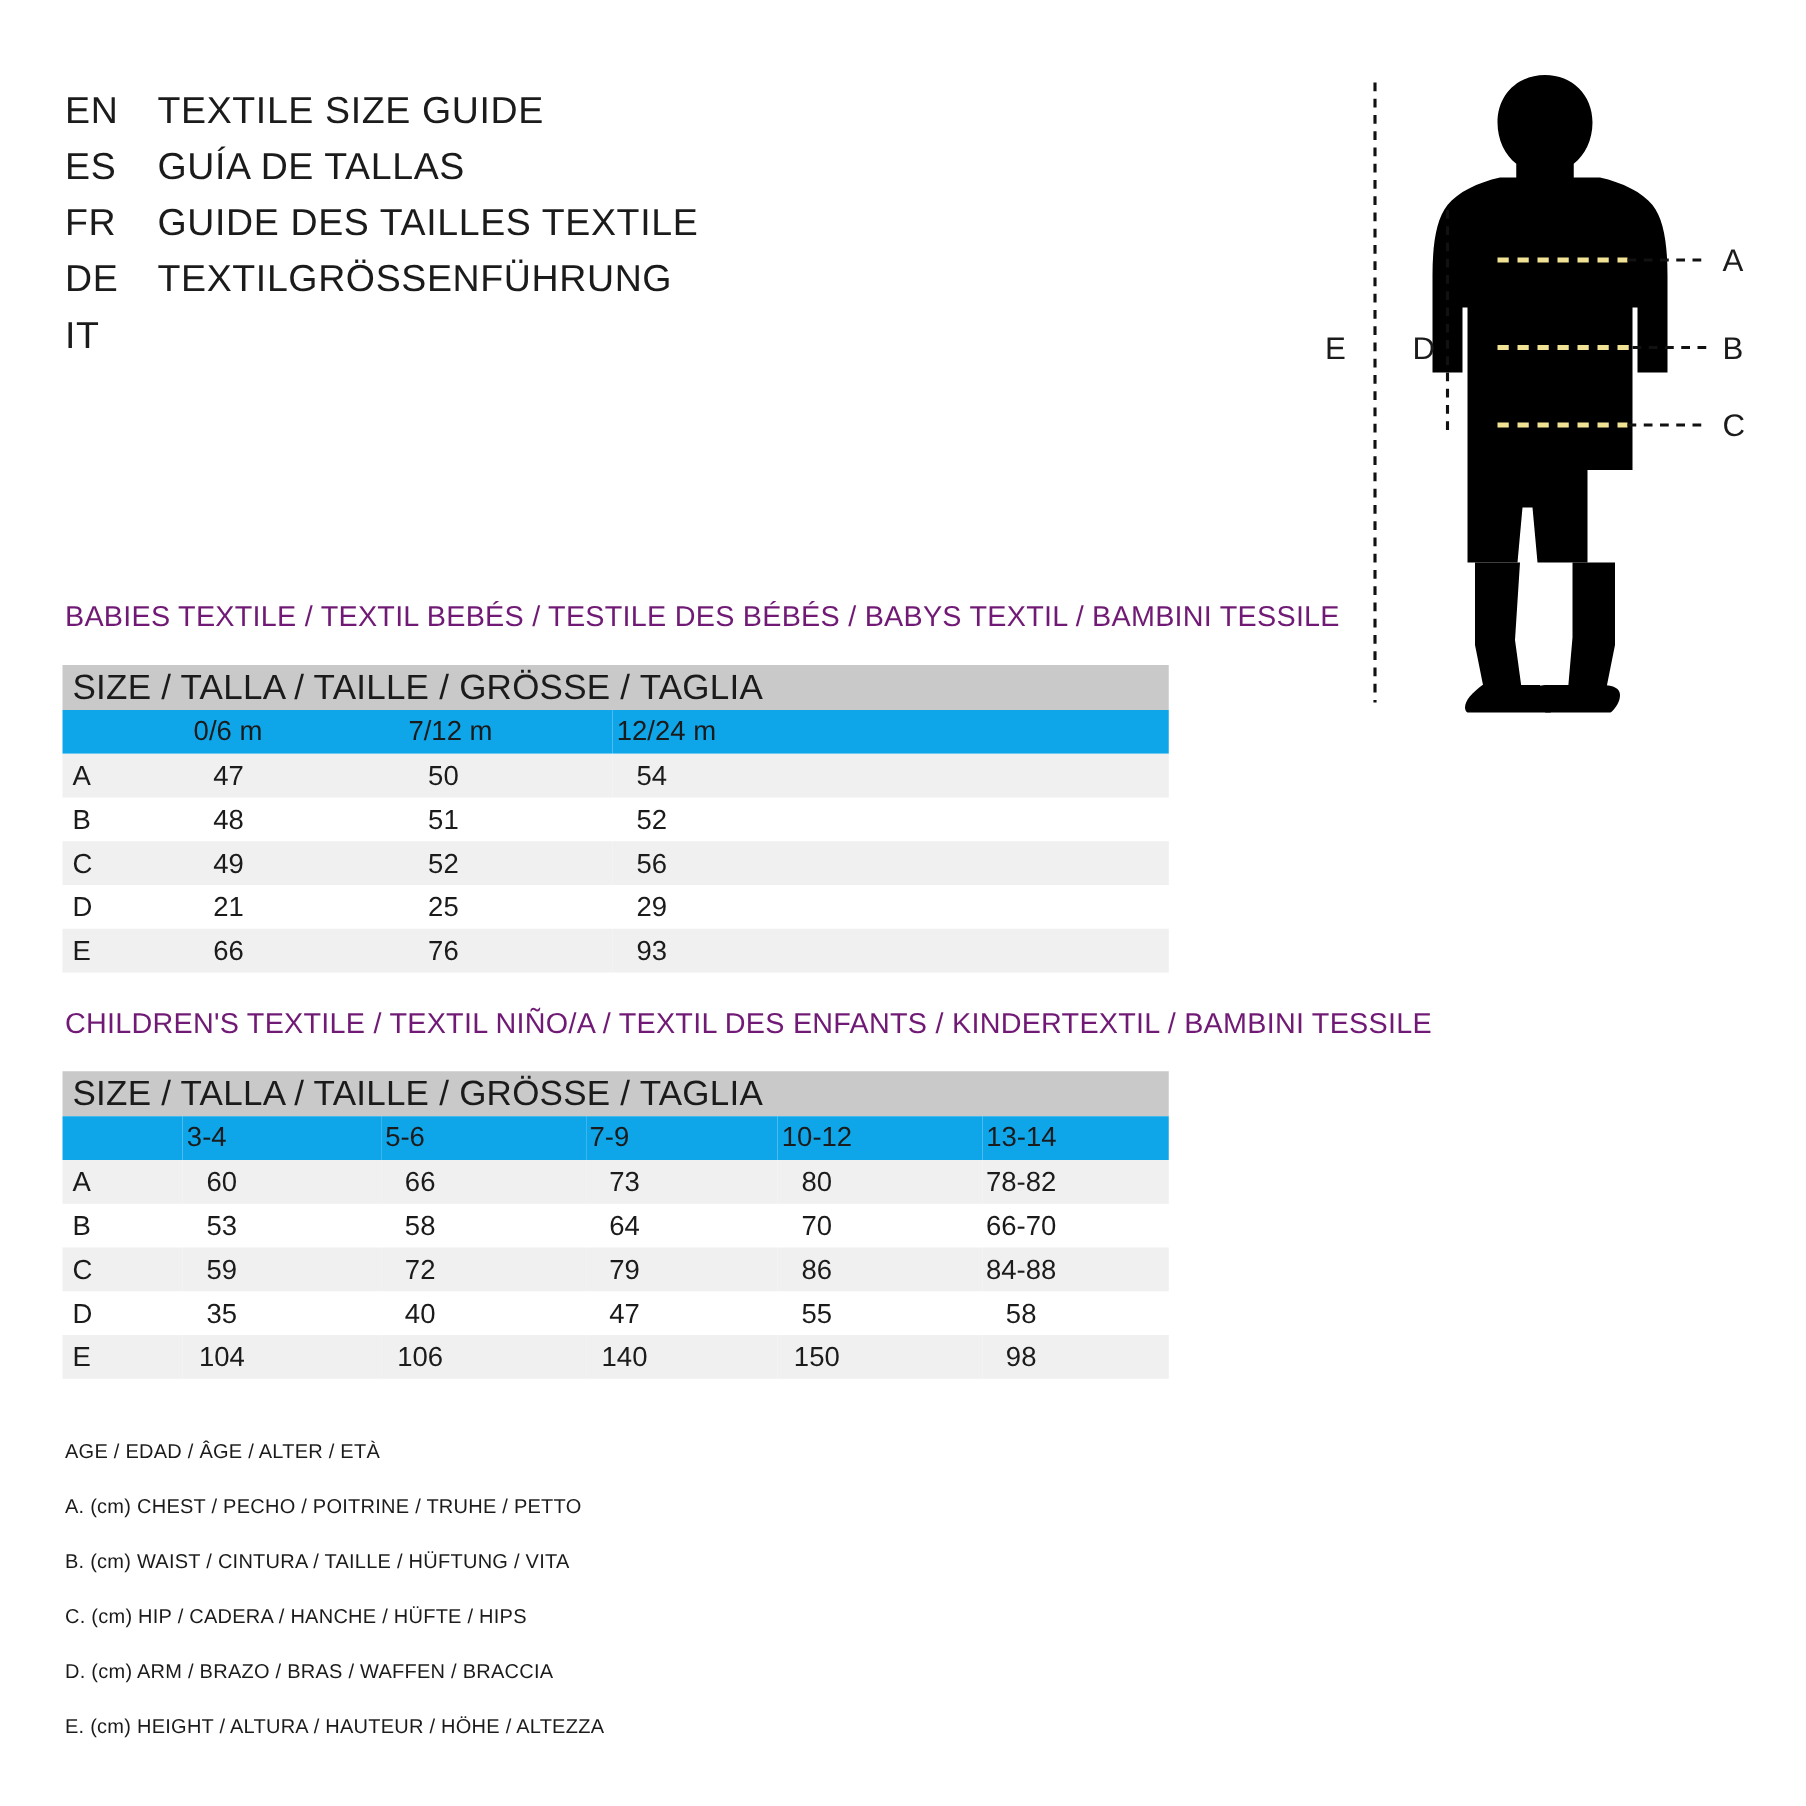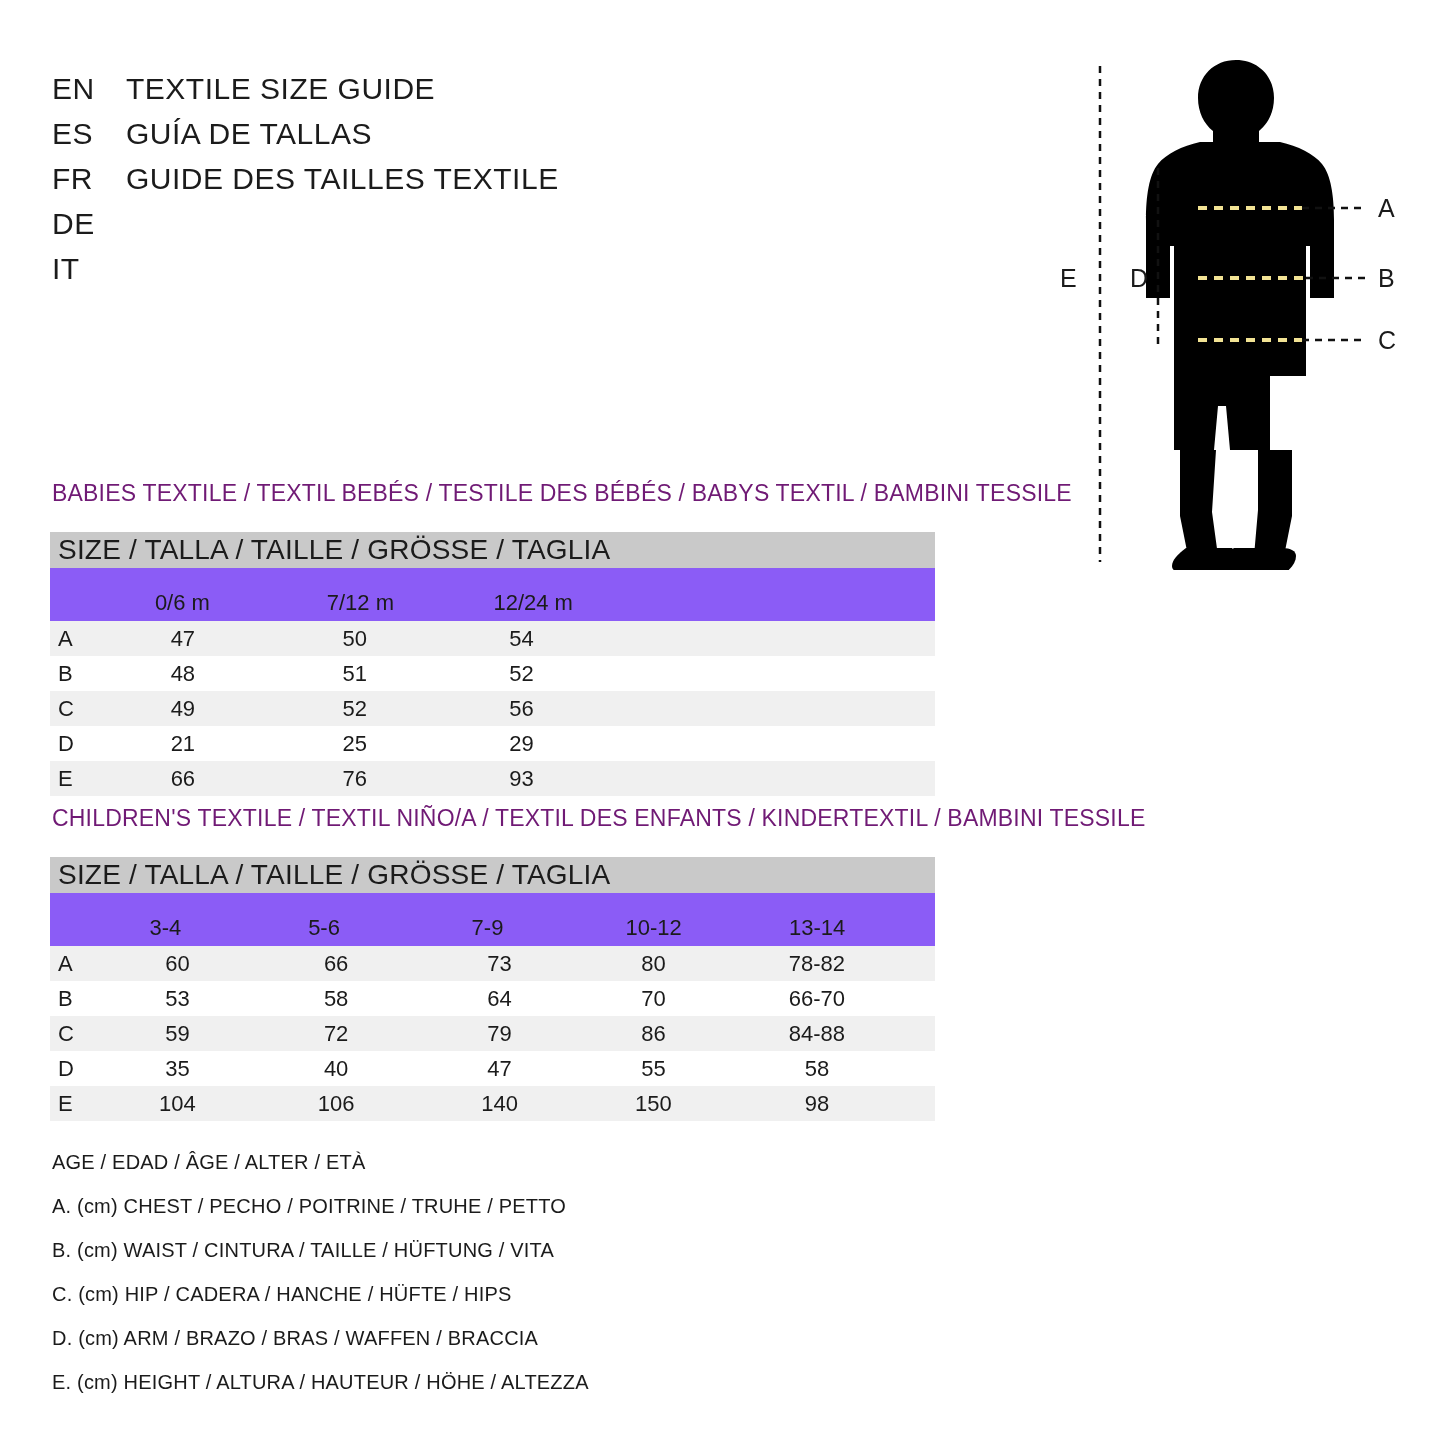--- a/index.html
+++ b/index.html
@@ -73,23 +73,23 @@
   #children-table { top: 857px; width: 885px; }
 
   .size-table tr.header-row td {
     background: #c9c9c9;
     height: 34px;
     font-size: 28px;
     padding-left: 8px;
     letter-spacing: 0.2px;
   }
   .size-table tr.cols-row td {
-    background: #8b5cf6;
+    background: #0ea5e9;
     height: 34px;
-    padding-top: 18px;
+    padding-top: 0;
   }
   .size-table tr.data-row td {
     height: 33px;
   }
   .size-table tr.data-row.shade td {
     background: #f0f0f0;
   }
   .size-table td.label-col {
     width: 40px;
     padding-left: 8px;
@@ -124,21 +124,21 @@
   #children-table td.c5 { width: 150px; }
 
   
   .legend {
     position: absolute;
     left: 52px;
     top: 1140px;
     width: 900px;
   }
   .legend-line {
-    font-size: 20px;
+    font-size: 16px;
     line-height: 44px;
     color: #1b1b1b;
     letter-spacing: 0.2px;
     white-space: nowrap;
   }
 </style>
 </head>
 <body>
 
 <div class="titles">
@@ -149,20 +149,21 @@
   <div class="title-row">
     <span class="title-lang">ES</span>
     <span class="title-text">GUÍA DE TALLAS</span>
   </div>
   <div class="title-row">
     <span class="title-lang">FR</span>
     <span class="title-text">GUIDE DES TAILLES TEXTILE</span>
   </div>
   <div class="title-row">
     <span class="title-lang">DE</span>
+    <span class="title-text">TEXTILGRÖSSENFÜHRUNG</span>
   </div>
   <div class="title-row">
     <span class="title-lang">IT</span>
   </div>
 </div>
 
 <div class="figure-wrap">
   <svg width="370" height="520" viewBox="0 0 370 520">
 
     <g fill="#000000">

